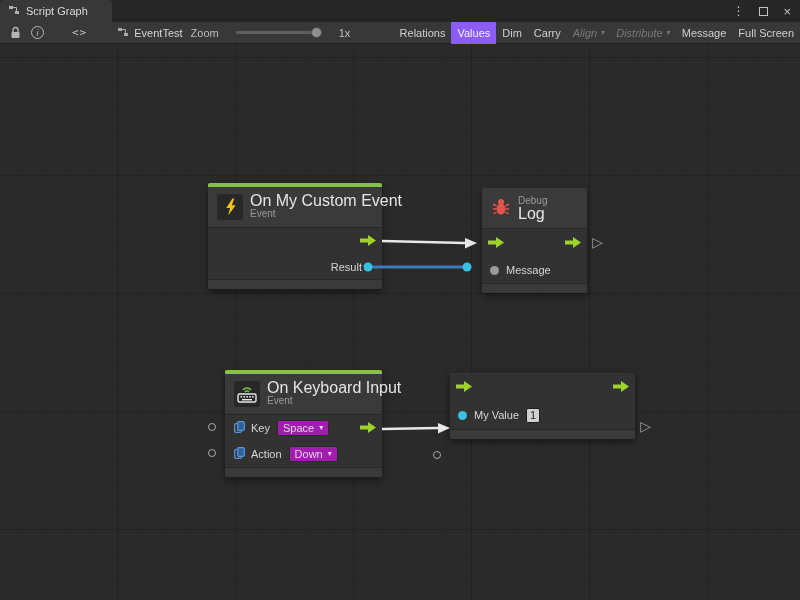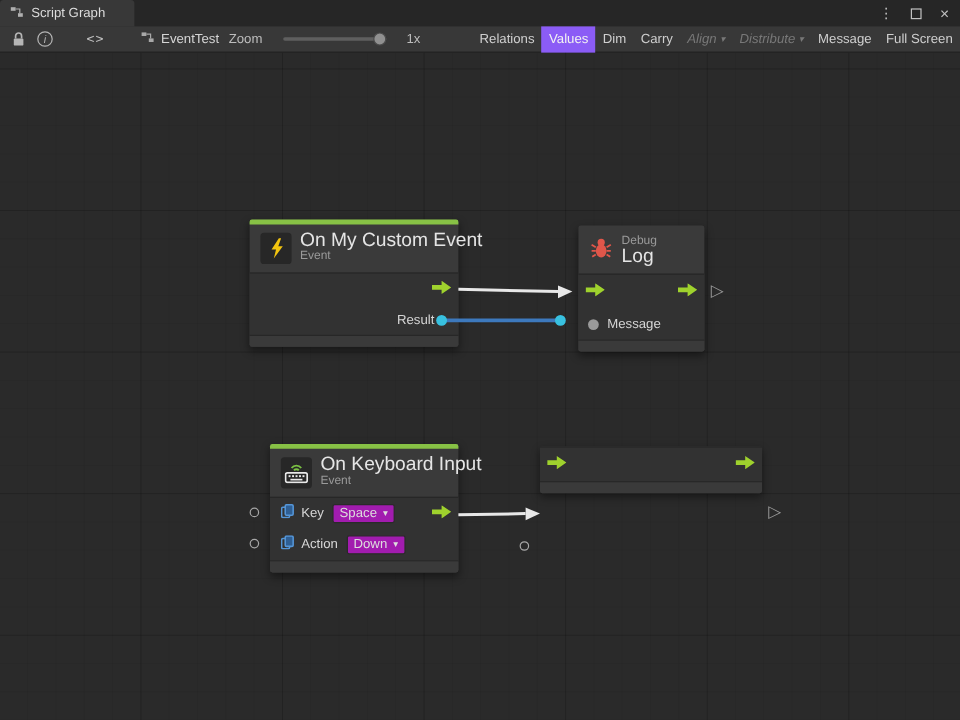--- a/index.html
+++ b/index.html
@@ -285,20 +285,25 @@
           <svg width="16" height="11" viewBox="0 0 16 11">
               <path d="M0 3.5 h8 V0 l8 5.5 -8 5.5 V7.5 H0 z" fill="#9fd22d"></path>
             </svg>
         </span>
         <span class="flow-arrow" style="margin-left:auto; margin-right:6px;">
           <svg width="16" height="11" viewBox="0 0 16 11">
               <path d="M0 3.5 h8 V0 l8 5.5 -8 5.5 V7.5 H0 z" fill="#9fd22d"></path>
             </svg>
         </span>
       </div>
+      <div class="port-row" style="height:28px;">
+        <span class="dot cyan" style="margin-left:8px;"></span>
+        <span class="port-label" style="margin-left:7px;">My Value</span>
+        <input class="value-field" style="margin-left: 7px;" value="1">
+      </div>
     </div>
     <div class="node-footer"></div>
     <span class="outside-port" style="left:-17px; top:79px;"></span>
     <span class="flow-continue" style="right:-16px; top:46px;">▷</span>
   </div>
 
   <svg class="wires" viewBox="0 0 800 556">
     <g>
       <line x1="382" y1="197" x2="465" y2="199" stroke="#e8e8e8" stroke-width="2.5"></line>
       <polygon points="465,194 465,204.5 477,199" fill="#e8e8e8"></polygon>

